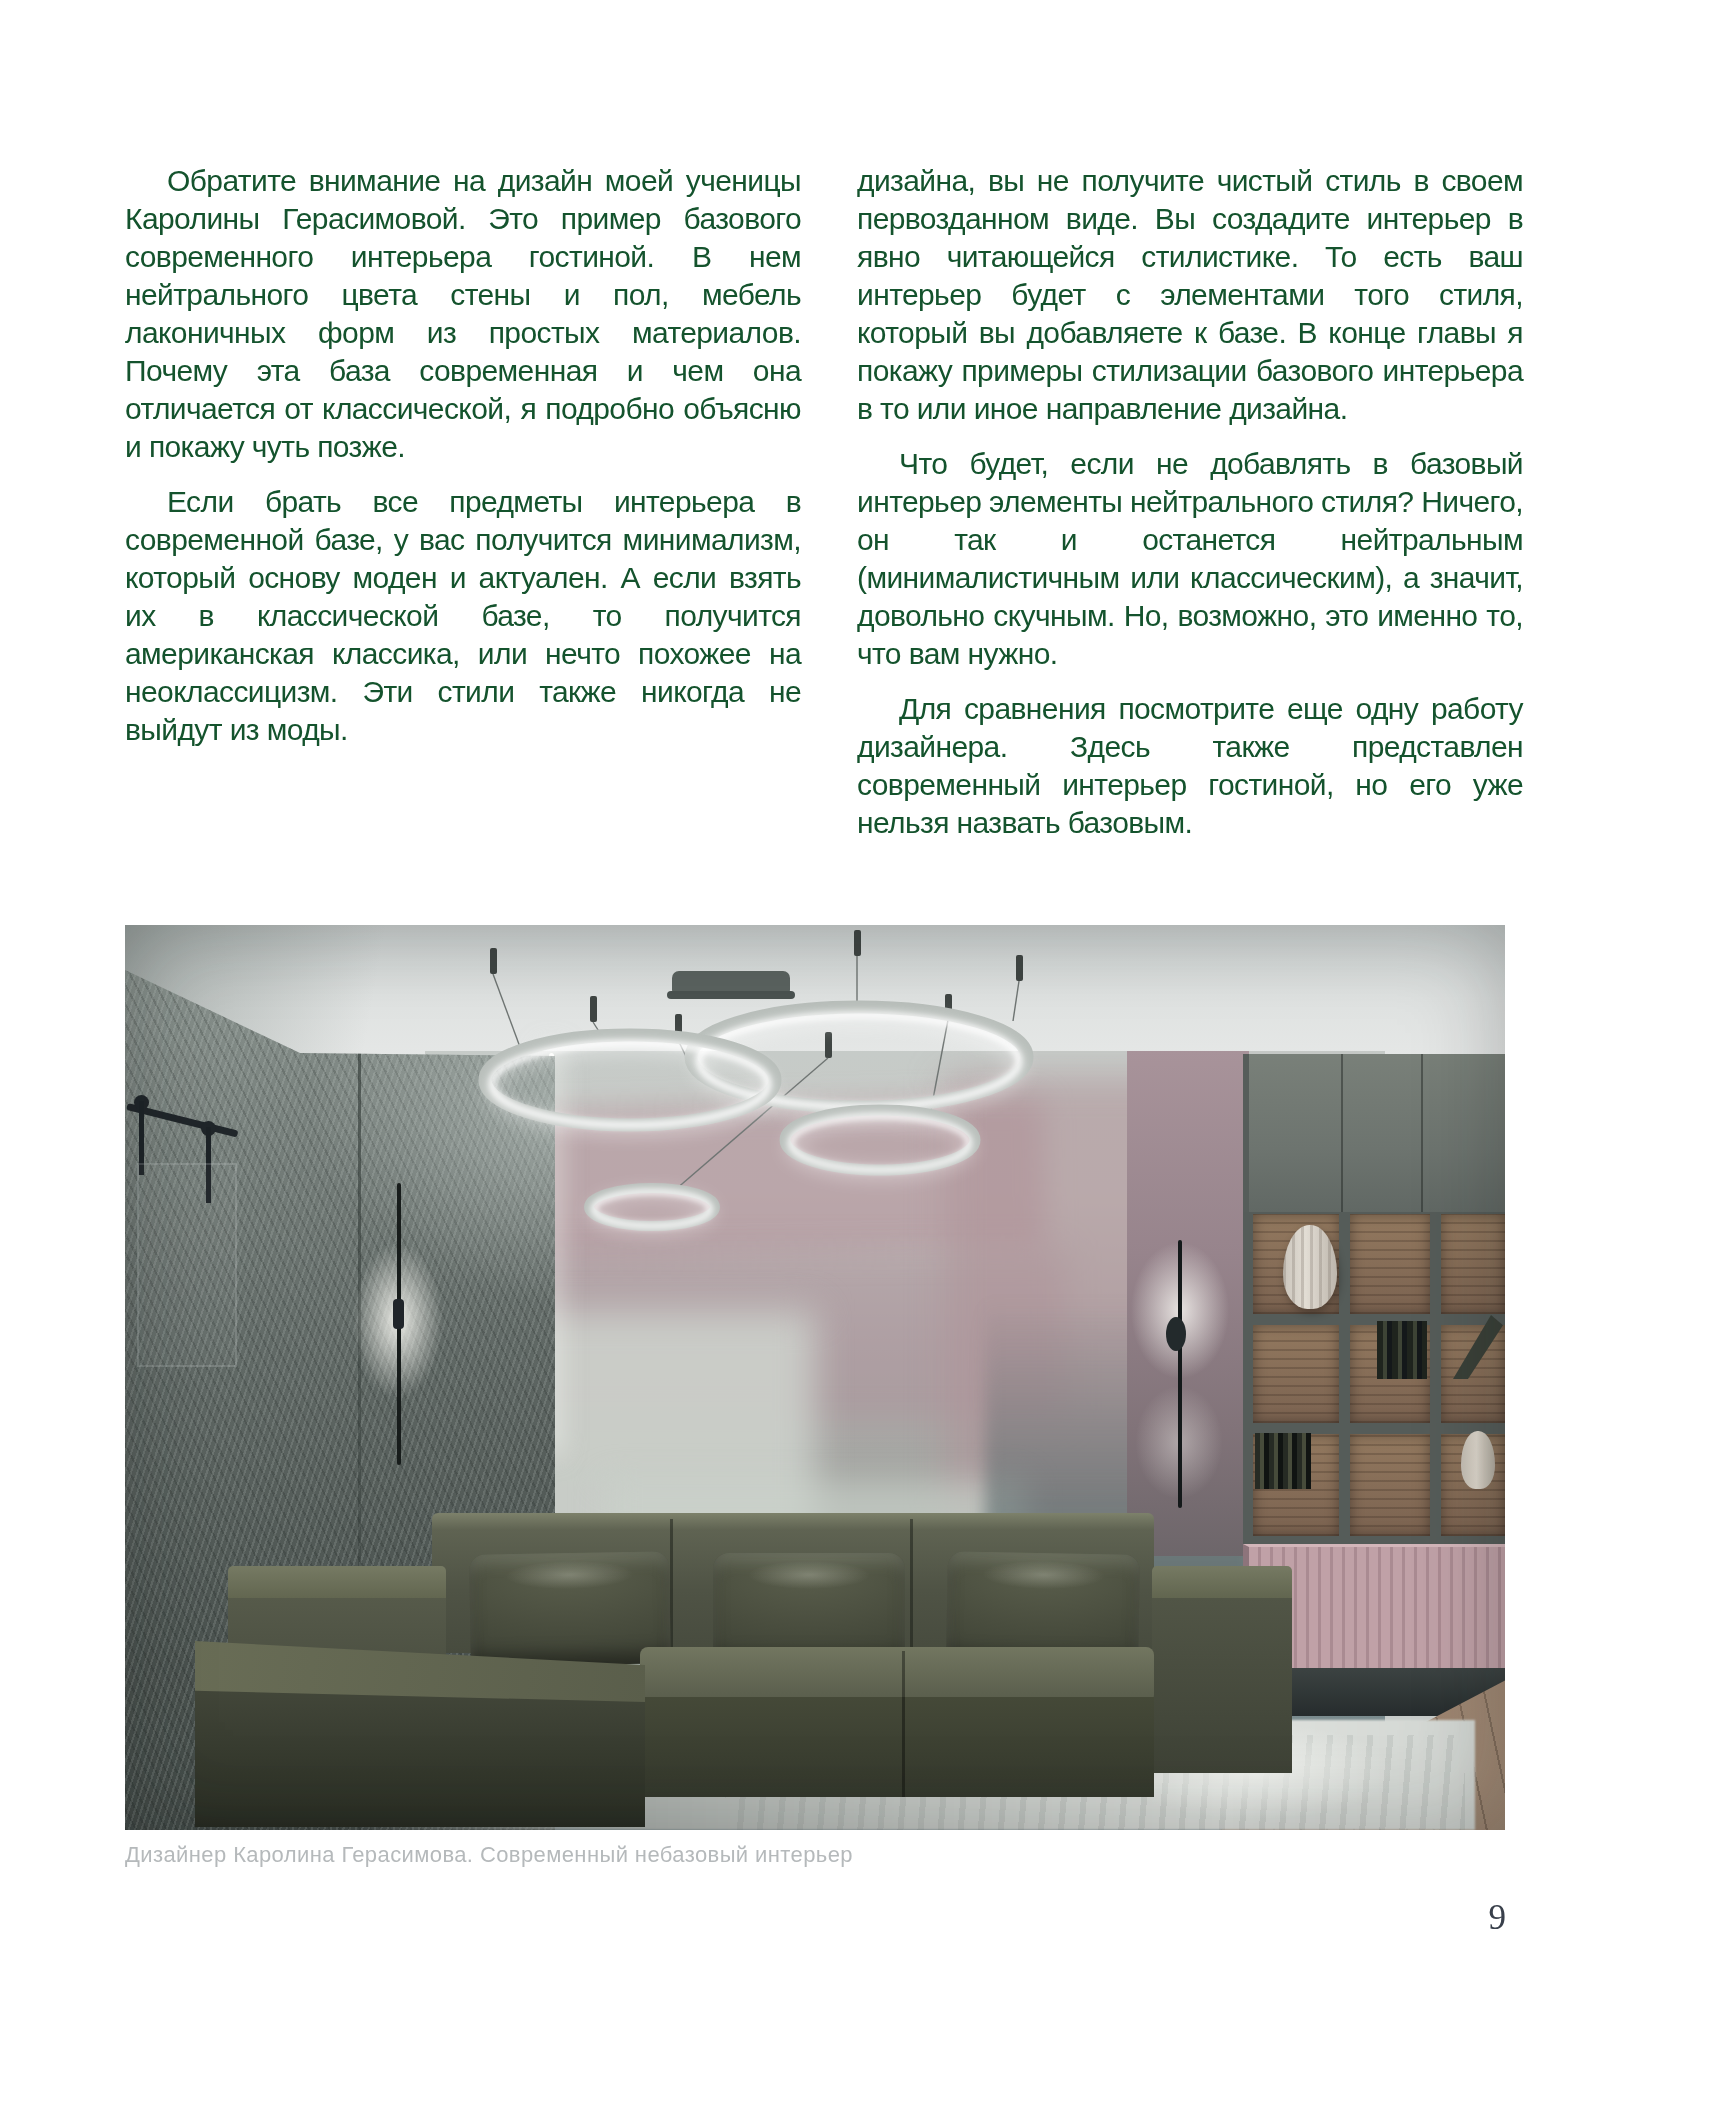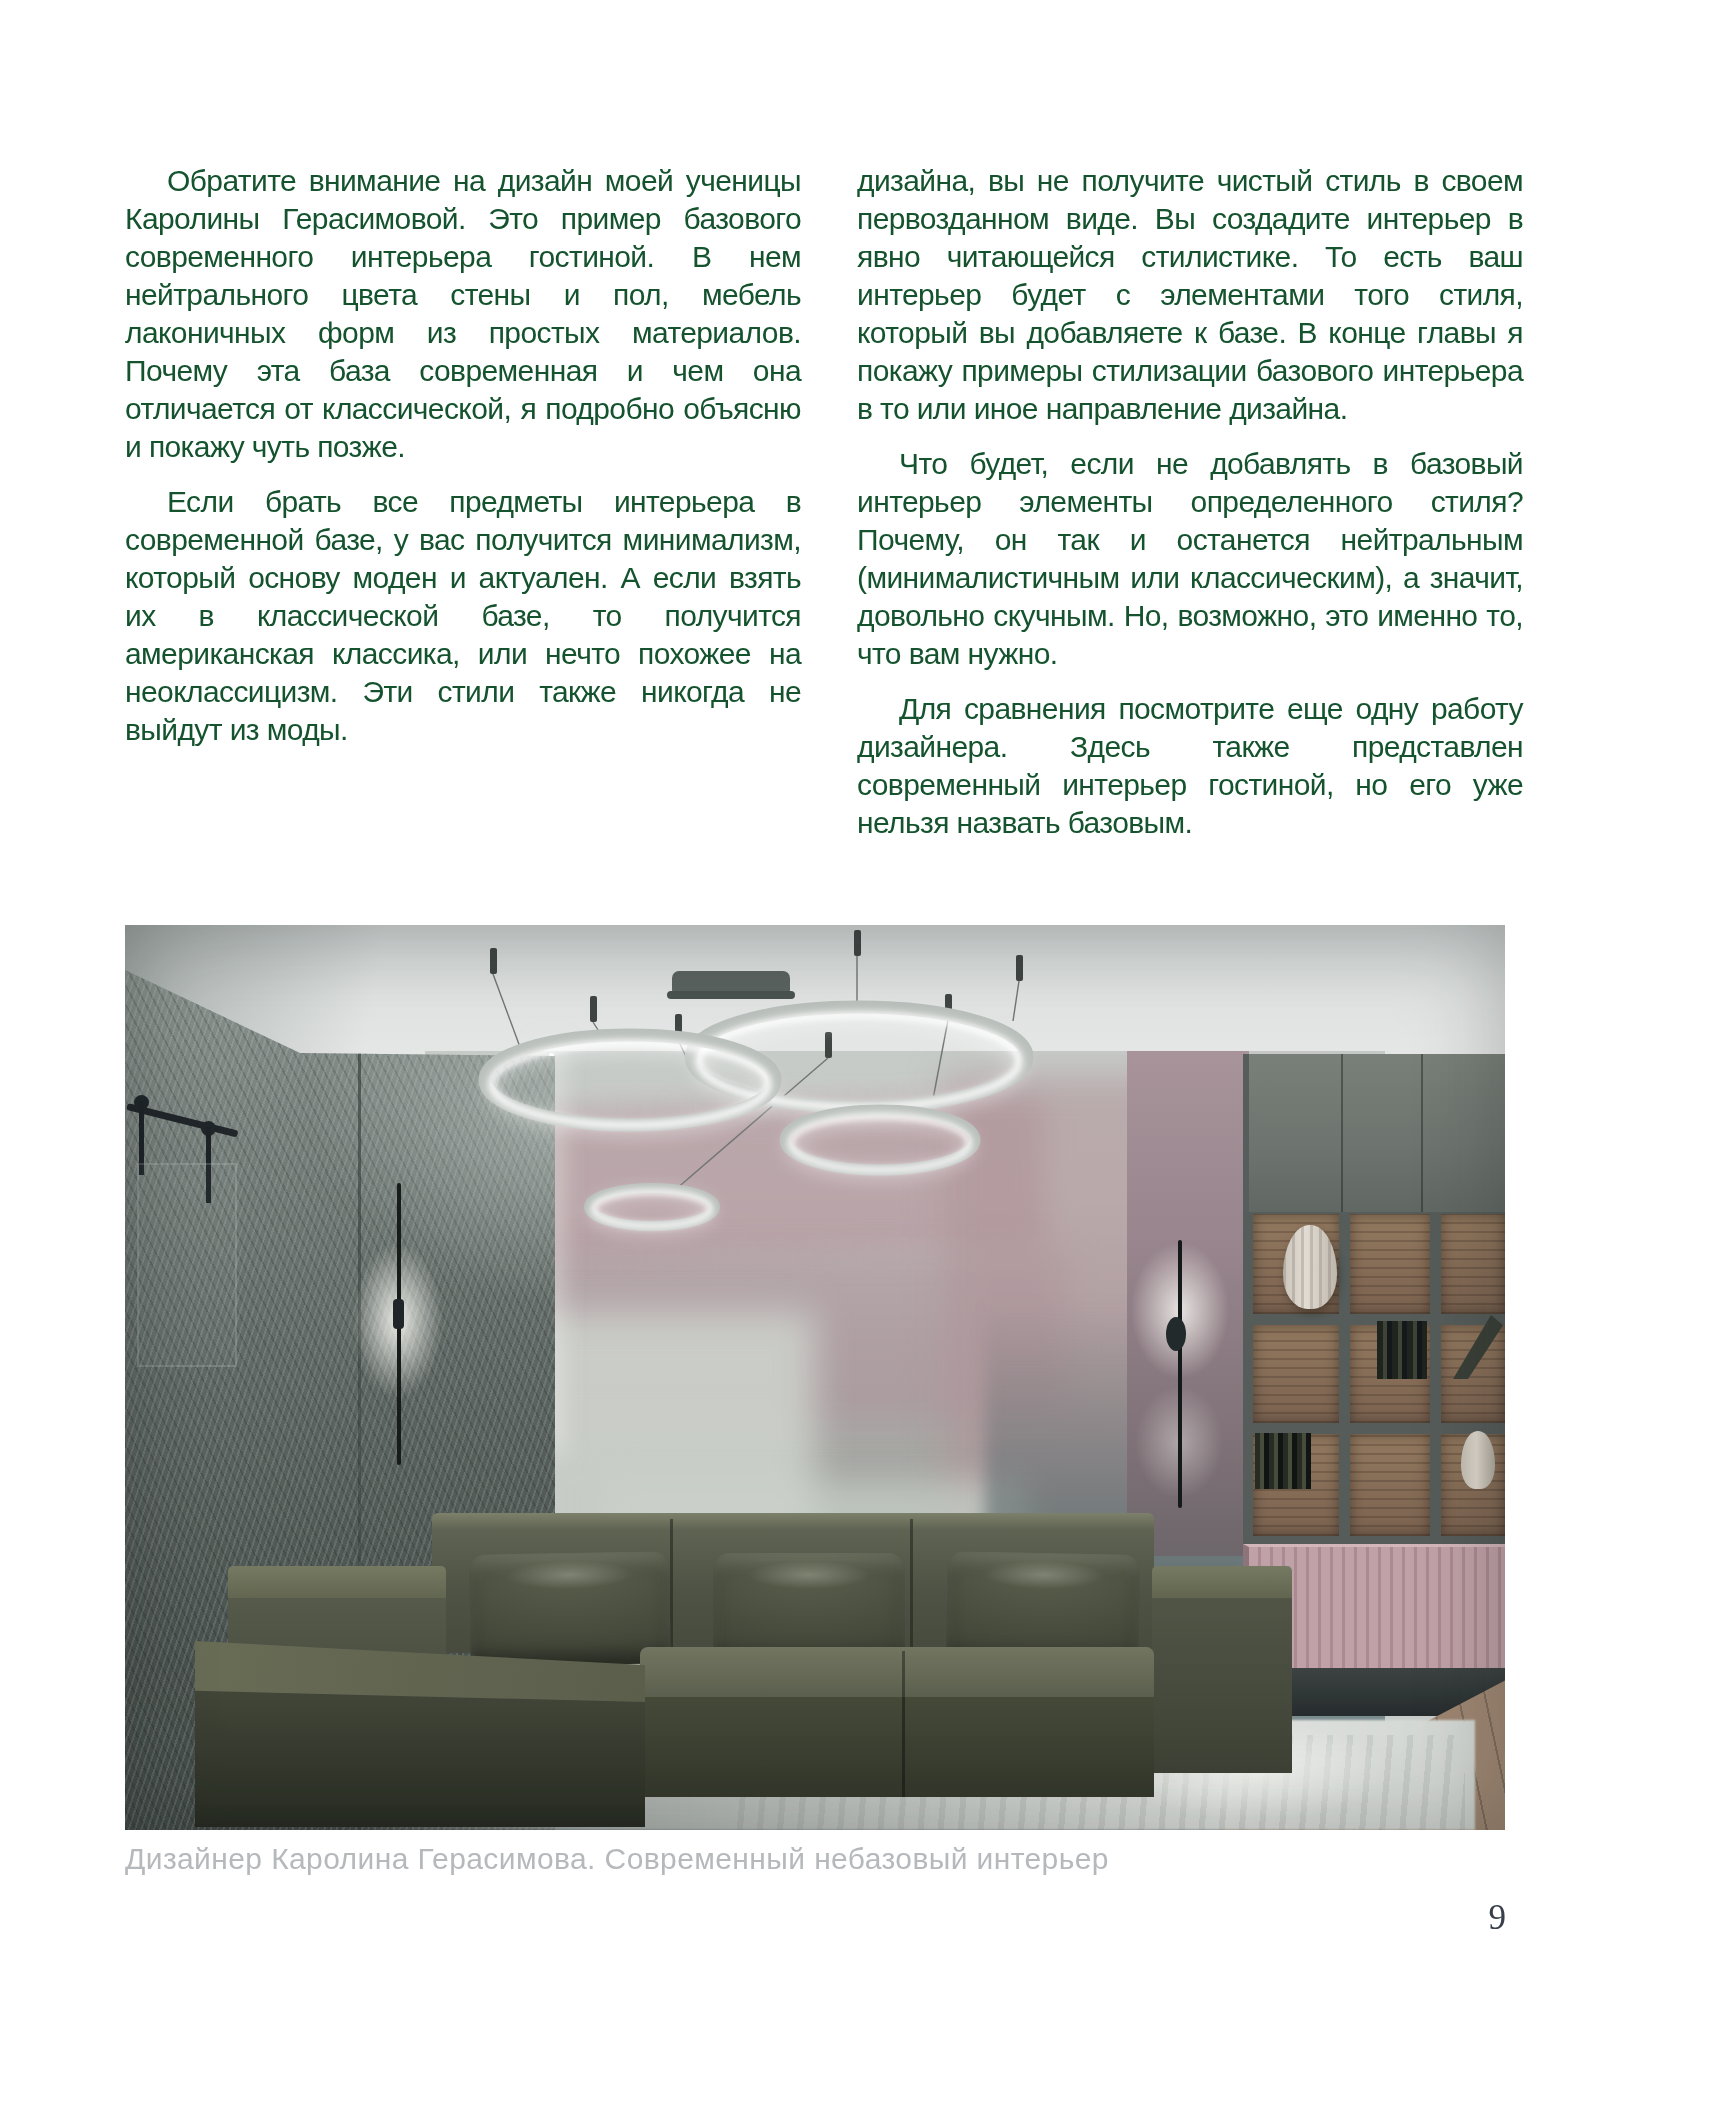--- a/index.html
+++ b/index.html
@@ -9,21 +9,21 @@
   
   .col{position:absolute;top:162px;color:#14532d;font-size:30px;line-height:38px;
        text-align:justify;letter-spacing:-0.6px;hyphens:auto;}
   .col-left{left:125px;width:676px;}
   .col-right{left:840px;width:666px;margin-left:17px;}
   .para{margin:0 0 17px 0;}
   .para.indent{text-indent:42px;}
   .para:last-child{margin-bottom:0;}
 
   
-  .caption{position:absolute;left:125px;top:1842px;width:1300px;font-size:30px;
+  .caption{position:absolute;left:125px;top:1842px;width:1300px;font-size:22px;
            color:#b5b9bb;font-weight:400;letter-spacing:0.4px;}
   .pageno{position:absolute;left:1370px;top:1898px;width:136px;text-align:right;
           font-family:"Liberation Serif",serif;font-size:35px;color:#39404b;}
 
   
   .photo{position:absolute;left:125px;top:925px;width:1380px;height:905px;overflow:hidden;
          background:#c7ccca;}
   .photo *{position:absolute;}
 
   .ceiling{left:0;top:0;width:1380px;height:132px;
@@ -157,21 +157,21 @@
 
 <div class="page">
 
   <section class="col col-left">
     <p class="para indent">Обратите внимание на дизайн моей ученицы Каролины Герасимовой. Это пример базового современного интерьера гостиной. В нем нейтрального цвета стены и пол, мебель лаконичных форм из простых материалов. Почему эта база современная и чем она отличается от классической, я подробно объясню и покажу чуть позже.</p>
     <p class="para indent">Если брать все предметы интерьера в современной базе, у вас получится минимализм, который основу моден и актуален. А если взять их в классической базе, то получится американская классика, или нечто похожее на неоклассицизм. Эти стили также никогда не выйдут из моды.</p>
   </section>
 
   <section class="col col-right">
     <p class="para">дизайна, вы не получите чистый стиль в своем первозданном виде. Вы создадите интерьер в явно читающейся стилистике. То есть ваш интерьер будет с элементами того стиля, который вы добавляете к базе. В конце главы я покажу примеры стилизации базового интерьера в то или иное направление дизайна.</p>
-    <p class="para indent">Что будет, если не добавлять в базовый интерьер элементы определенного стиля? Почему, он так и останется нейтральным (минималистичным или классическим), а значит, довольно скучным. Но, возможно, это именно то, что вам нужно.</p>
+    <p class="para indent">Что будет, если не добавлять в базовый интерьер элементы нейтрального стиля? Ничего, он так и останется нейтральным (минималистичным или классическим), а значит, довольно скучным. Но, возможно, это именно то, что вам нужно.</p>
     <p class="para indent">Для сравнения посмотрите еще одну работу дизайнера. Здесь также представлен современный интерьер гостиной, но его уже нельзя назвать базовым.</p>
   </section>
 
   <figure class="photo" style="margin:0">
     <div class="ceiling"></div>
     <div class="ceiling-shade"></div>
 
     <div class="backwall">
       <div class="stroke1"></div>
       <div class="stroke2"></div>

